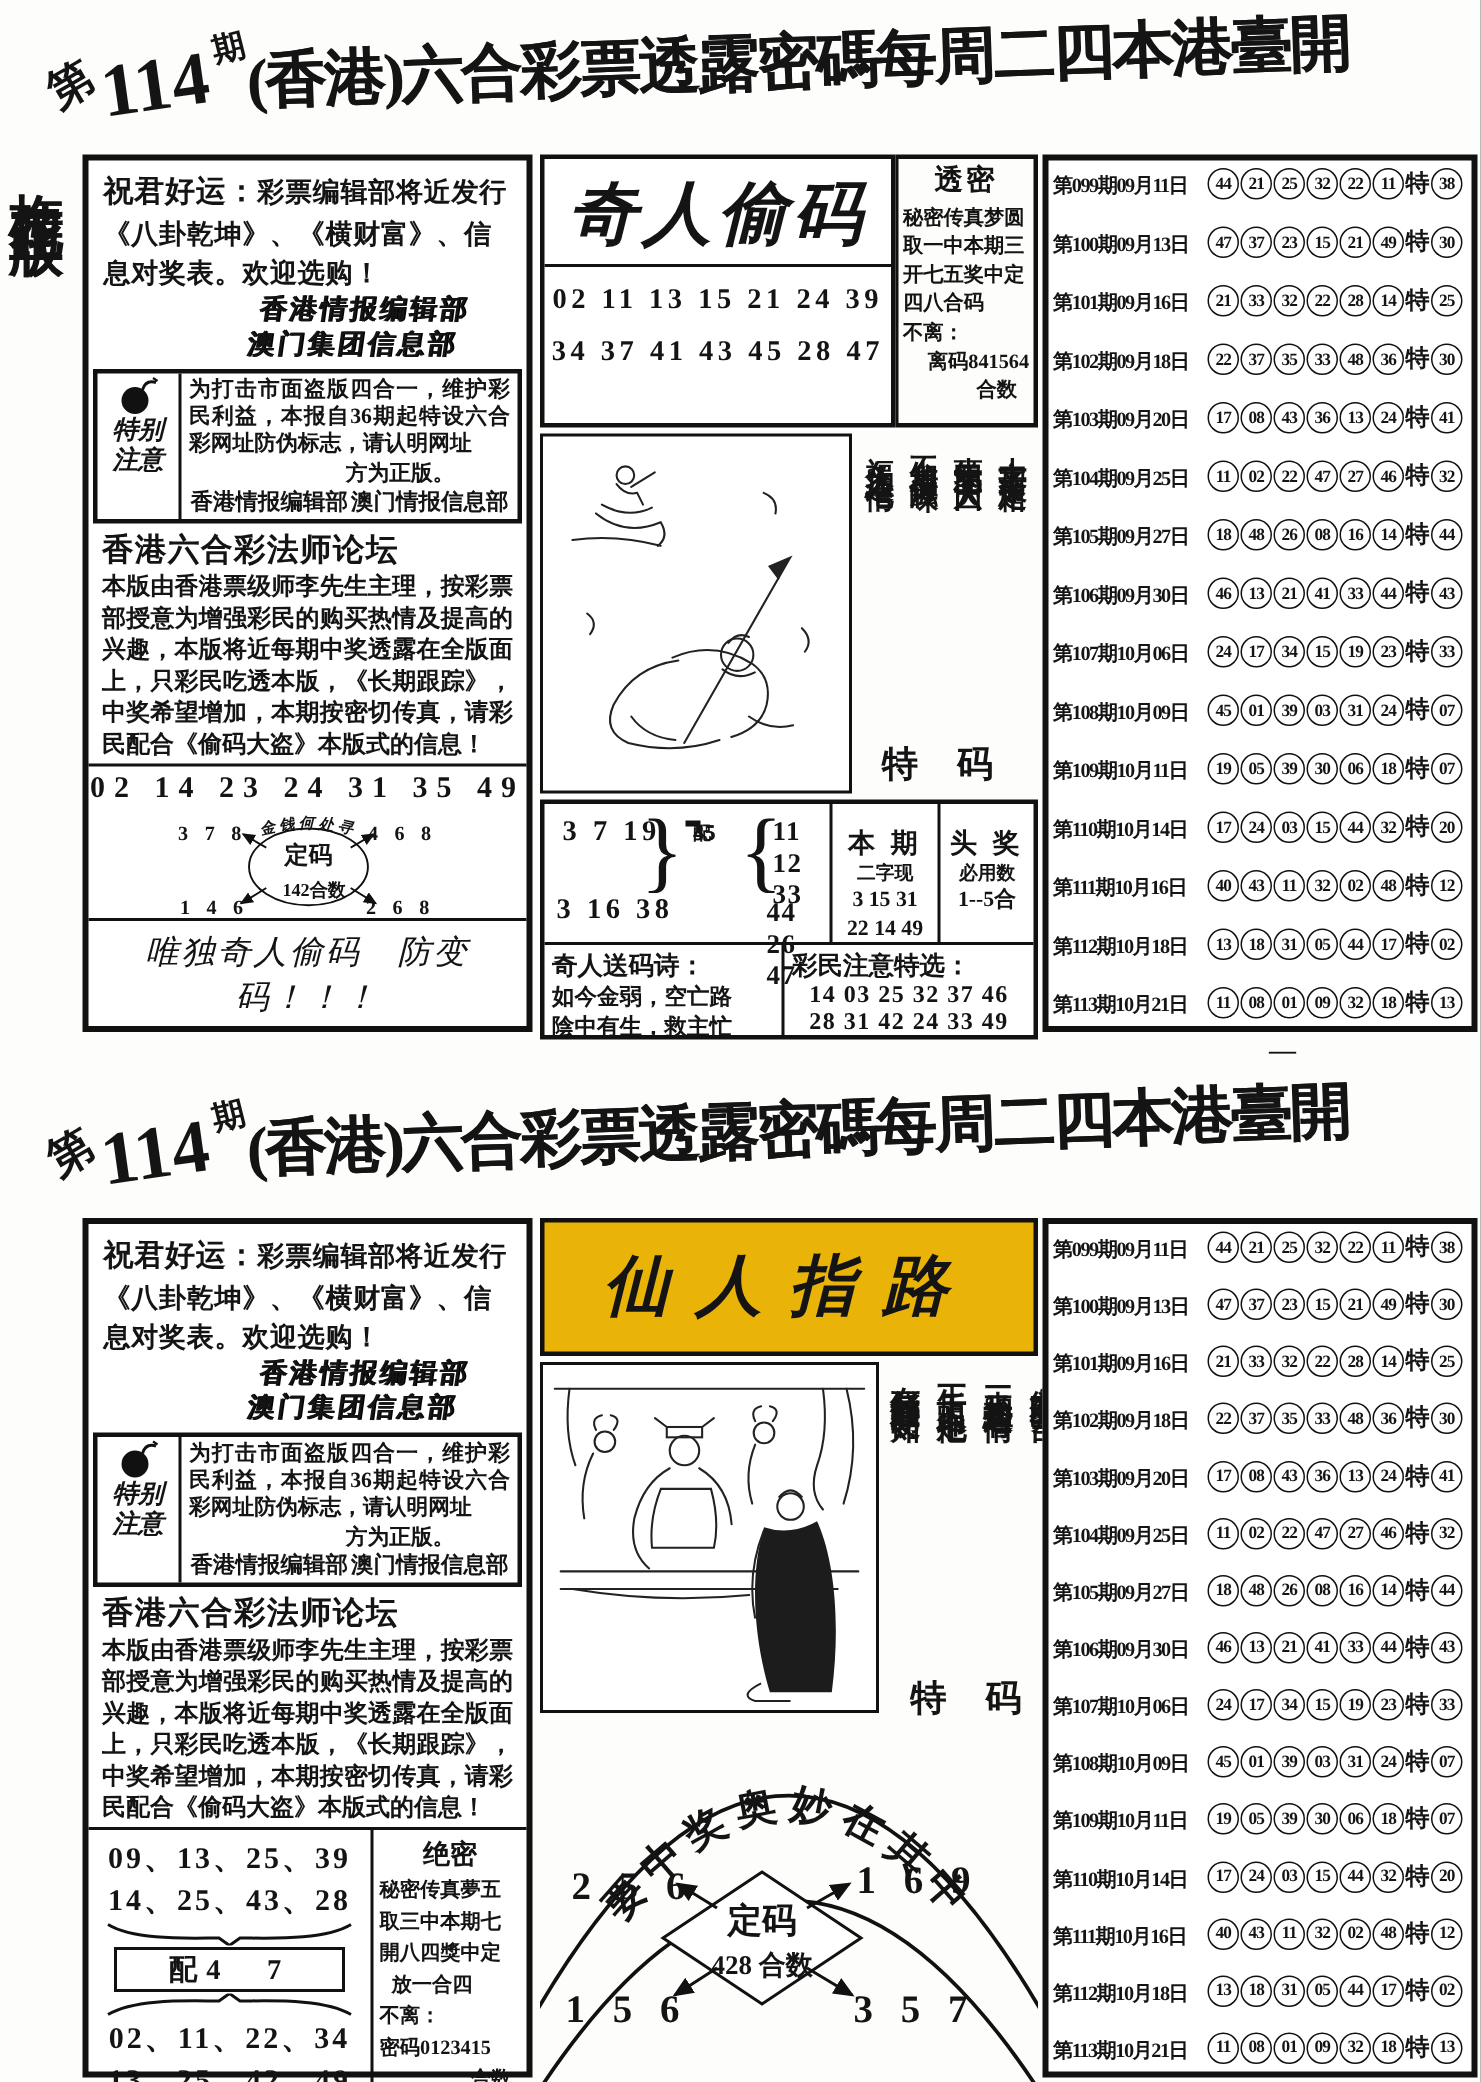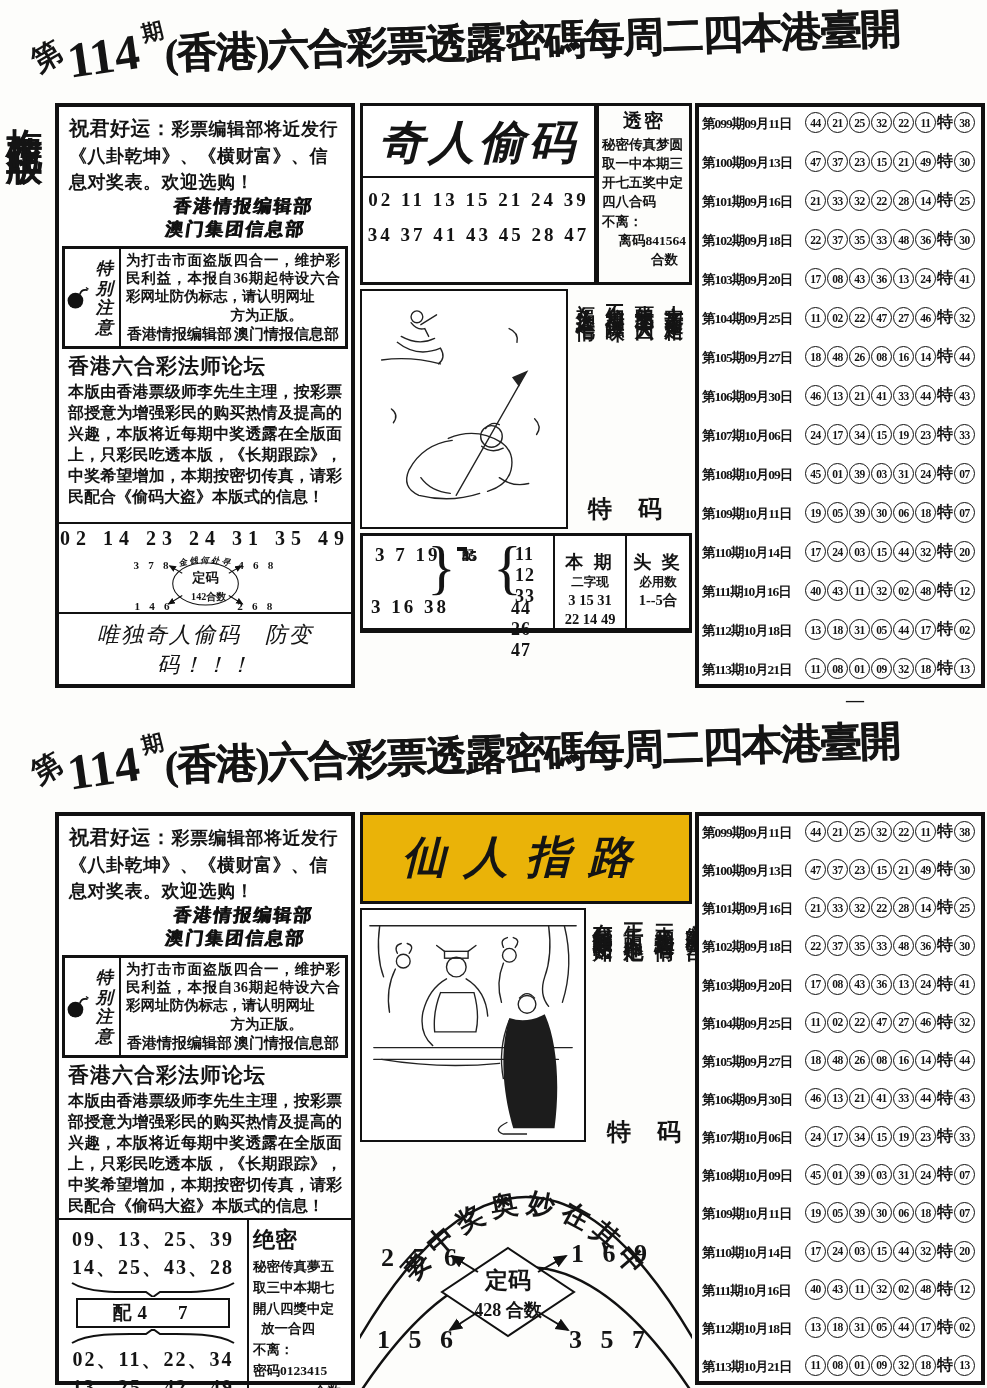--- a/index.html
+++ b/index.html
@@ -19,32 +19,32 @@
   
   .colL{position:absolute;left:55px;width:300px;border:4px solid #111;box-sizing:border-box;
         display:flex;flex-direction:column;background:#fff;}
   .greet{padding:7px 10px 4px;}
   .greet p{margin:0;font-size:18px;font-weight:700;line-height:1.45;letter-spacing:.5px;}
   .greet-lead{font-size:20px;font-weight:900;}
   .stamp{font-weight:900;font-size:18px;text-align:right;transform:skewX(-8deg);
          letter-spacing:2px;text-shadow:1px 0 0 #000;line-height:1.25;}
   .stamp.s1{padding-right:28px;} .stamp.s2{padding-right:36px;}
   .notice{border:3px solid #111;margin:2px 3px 0;display:flex;}
-  .n-left{width:54px;border-right:2px solid #111;display:flex;flex-direction:row;align-items:center;padding-top:2px;flex:none;}
+  .n-left{width:54px;border-right:2px solid #111;display:flex;flex-direction:column;align-items:center;padding-top:2px;flex:none;}
   .n-label{font-size:17px;font-style:italic;font-weight:700;line-height:1.15;text-align:center;}
   .n-right{flex:1;}
   .n-body{font-size:14.5px;font-weight:700;line-height:1.25;margin:2px 5px 0;text-align:justify;}
   .n-tail{text-align:right;padding-right:42px;font-weight:700;font-size:14.5px;}
   .n-signs{display:flex;justify-content:space-between;padding:0 6px 2px;font-weight:700;font-size:15px;}
   .forum{padding:3px 9px 2px;}
   .forum h3{font-size:21px;margin:0 0 1px;letter-spacing:1px;}
   .forum p{font-size:16px;line-height:21px;margin:0;text-align:justify;font-weight:600;}
   
   .numrow{font-size:20px;font-weight:700;text-align:center;letter-spacing:6px;
-          border-top:2px solid #111;padding:3px 0 0;margin-top:13px;}
+          border-top:2px solid #111;padding:3px 0 0;}
   .ding-svg{display:block;margin:0 auto;}
   .slogan{border-top:2px solid #111;font-size:22px;font-weight:400;text-align:center;
           padding:6px 0 4px;font-style:italic;letter-spacing:2px;margin-top:auto;}
   
   .colM{position:absolute;left:360px;width:332px;box-sizing:border-box;}
   .m-head{display:flex;height:182px;}
   .qr-box{width:237px;border:3px solid #111;box-sizing:border-box;background:#fff;}
   .qr-title{font-size:46px;font-weight:900;font-style:italic;text-align:center;
             padding:14px 0 10px;letter-spacing:4px;border-bottom:2px solid #111;line-height:1;}
   .qr-nums{font-size:19px;font-weight:700;text-align:center;letter-spacing:3px;line-height:1.85;padding-top:4px;}
@@ -93,21 +93,21 @@
         display:inline-flex;align-items:center;justify-content:center;font-size:11.5px;font-weight:700;
         letter-spacing:-0.5px;background:#fff;flex:none;}
   .r-te{font-size:16px;font-weight:900;margin:0 1px;}
   
   .numzone2{display:flex;border-top:2px solid #111;flex:1;}
   .nz-left{flex:1;text-align:center;padding-top:5px;}
   .nz-line{font-size:20px;font-weight:700;letter-spacing:2px;line-height:1.4;}
   .brace{display:block;margin:0 auto;}
   .pei2{border:2px solid #111;width:150px;margin:1px auto;font-size:19px;font-weight:900;letter-spacing:6px;}
   .nz-right{width:104px;border-left:2px solid #111;padding:3px 4px;font-size:13.5px;font-weight:700;line-height:1.55;box-sizing:border-box;}
-  .jm0{font-size:22px;font-weight:900;}
+  .jm0{font-size:18px;font-weight:900;text-align:center;}
   .jm-strong{font-weight:900;}
   
   .xr-box{border:3px solid #111;height:86px;display:flex;align-items:center;justify-content:center;background:#eab308;}
   .xr-title{font-size:44px;font-weight:900;font-style:italic;letter-spacing:18px;white-space:nowrap;line-height:1;}
   .arc-zone{margin-top:4px;}
   svg text{fill:#141414;}
 </style>
 </head>
 <body>
 
@@ -251,20 +251,32 @@
         <div class="benqi">
           <div class="b-t">本 期</div>
           <div class="b-s">二字现</div>
           <div class="b-r">3 15 31</div>
           <div class="b-r">22 14 49</div>
         </div>
         <div class="tou">
           <div class="b-t">头 奖</div>
           <div class="b-s">必用数</div>
           <div class="b-r">1--5合</div>
+        </div>
+      </div>
+      <div class="poem-row">
+        <div class="songshi">
+          <div class="ss-t">奇人送码诗：</div>
+          <div class="ss-l">如今金弱，空亡路</div>
+          <div class="ss-l">陰中有生，救主忙</div>
+        </div>
+        <div class="texuan">
+          <div class="tx-t">彩民注意特选：</div>
+          <div class="tx-l">14 03 25 32 37 46</div>
+          <div class="tx-l">28 31 42 24 33 49</div>
         </div>
       </div>
     </div>
   </div>
 
   <div class="results" style="top:103px;height:585px;">
   <div class="res-row">
     <span class="r-label">第099期09月11日</span>
     <span class="r-balls">
           <span class="ball">44</span>

